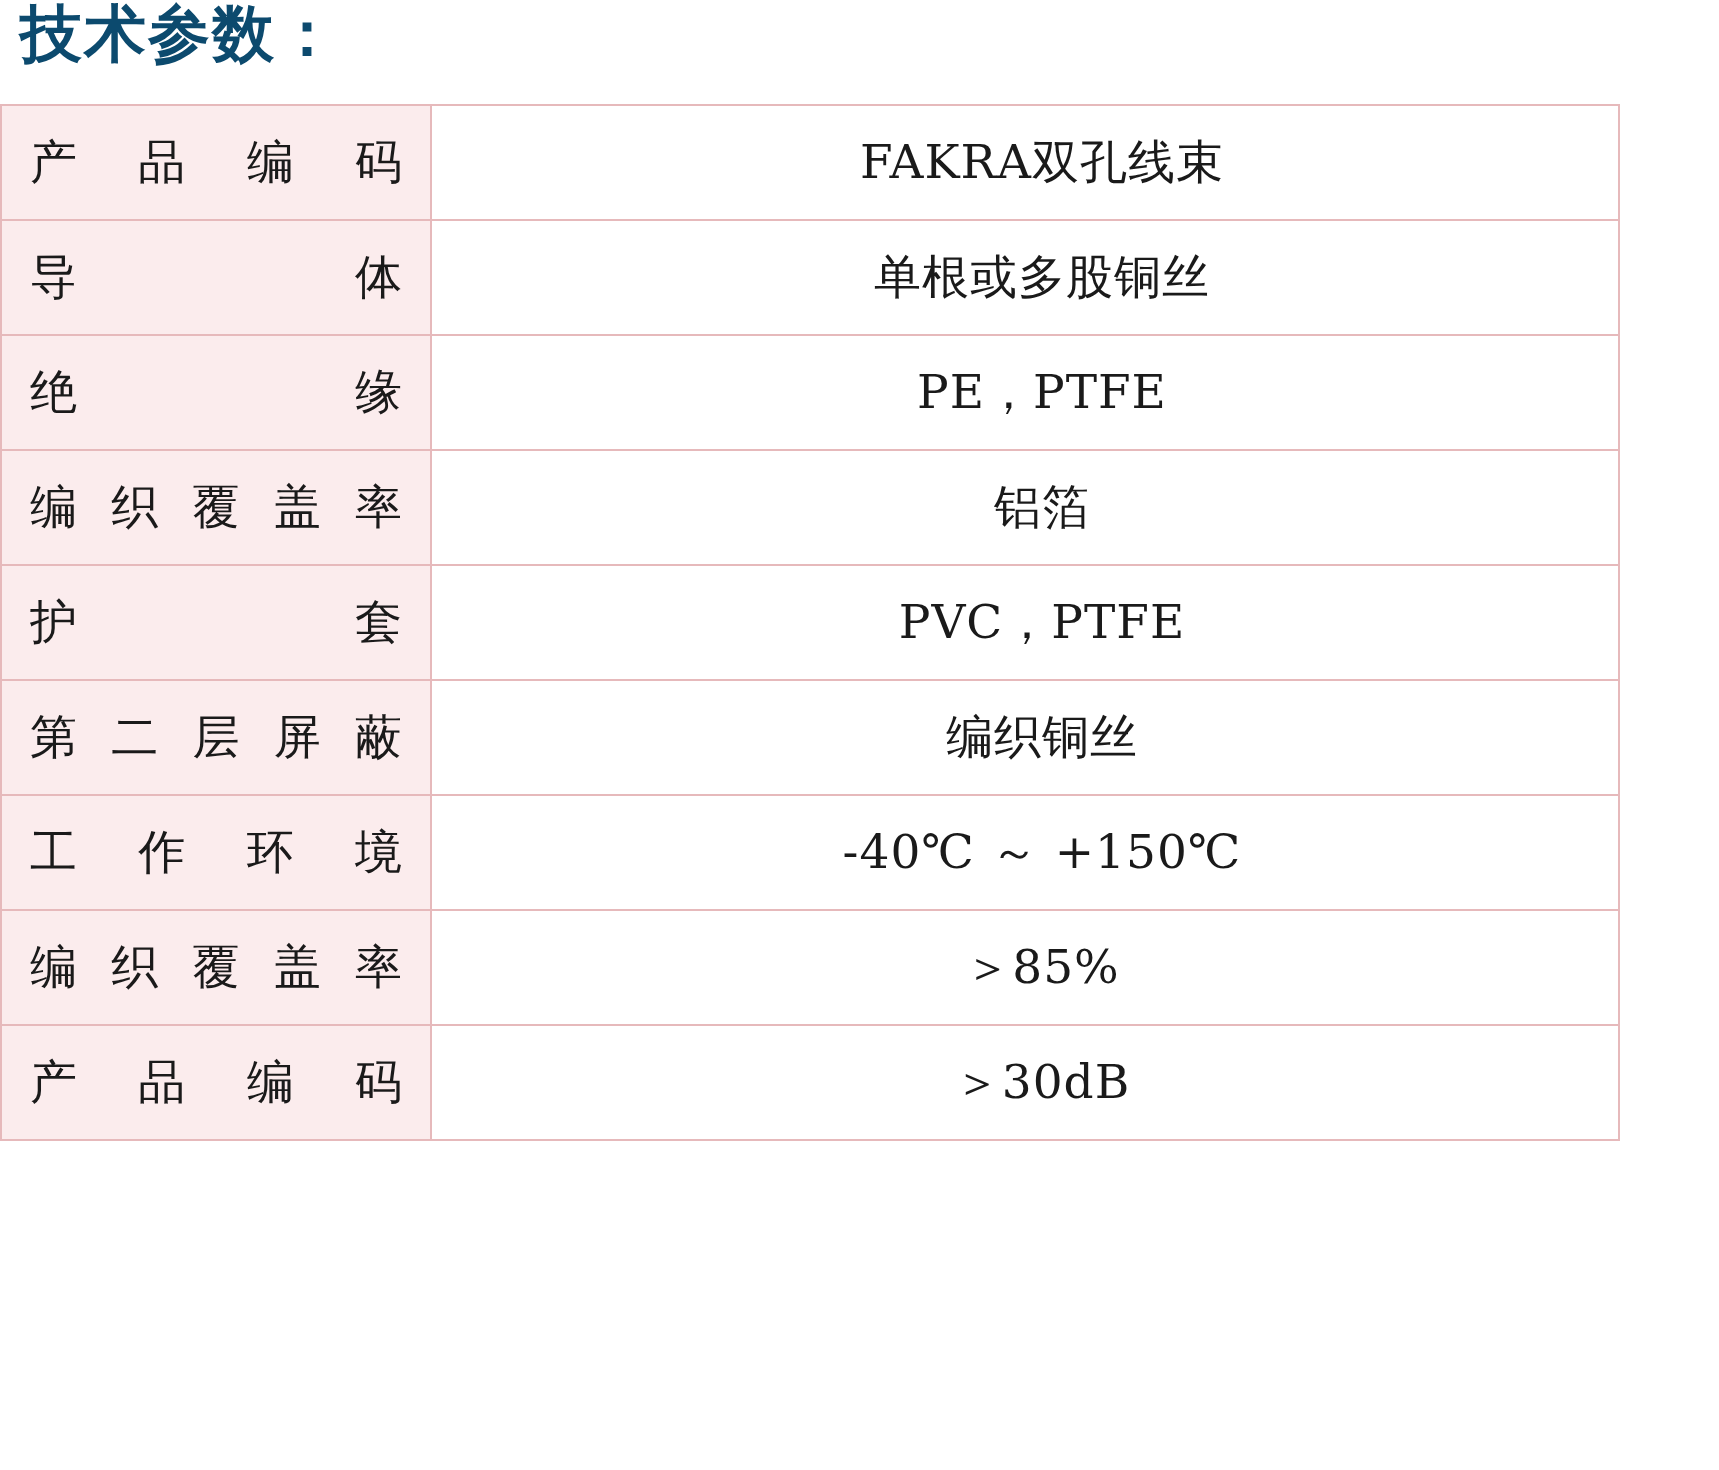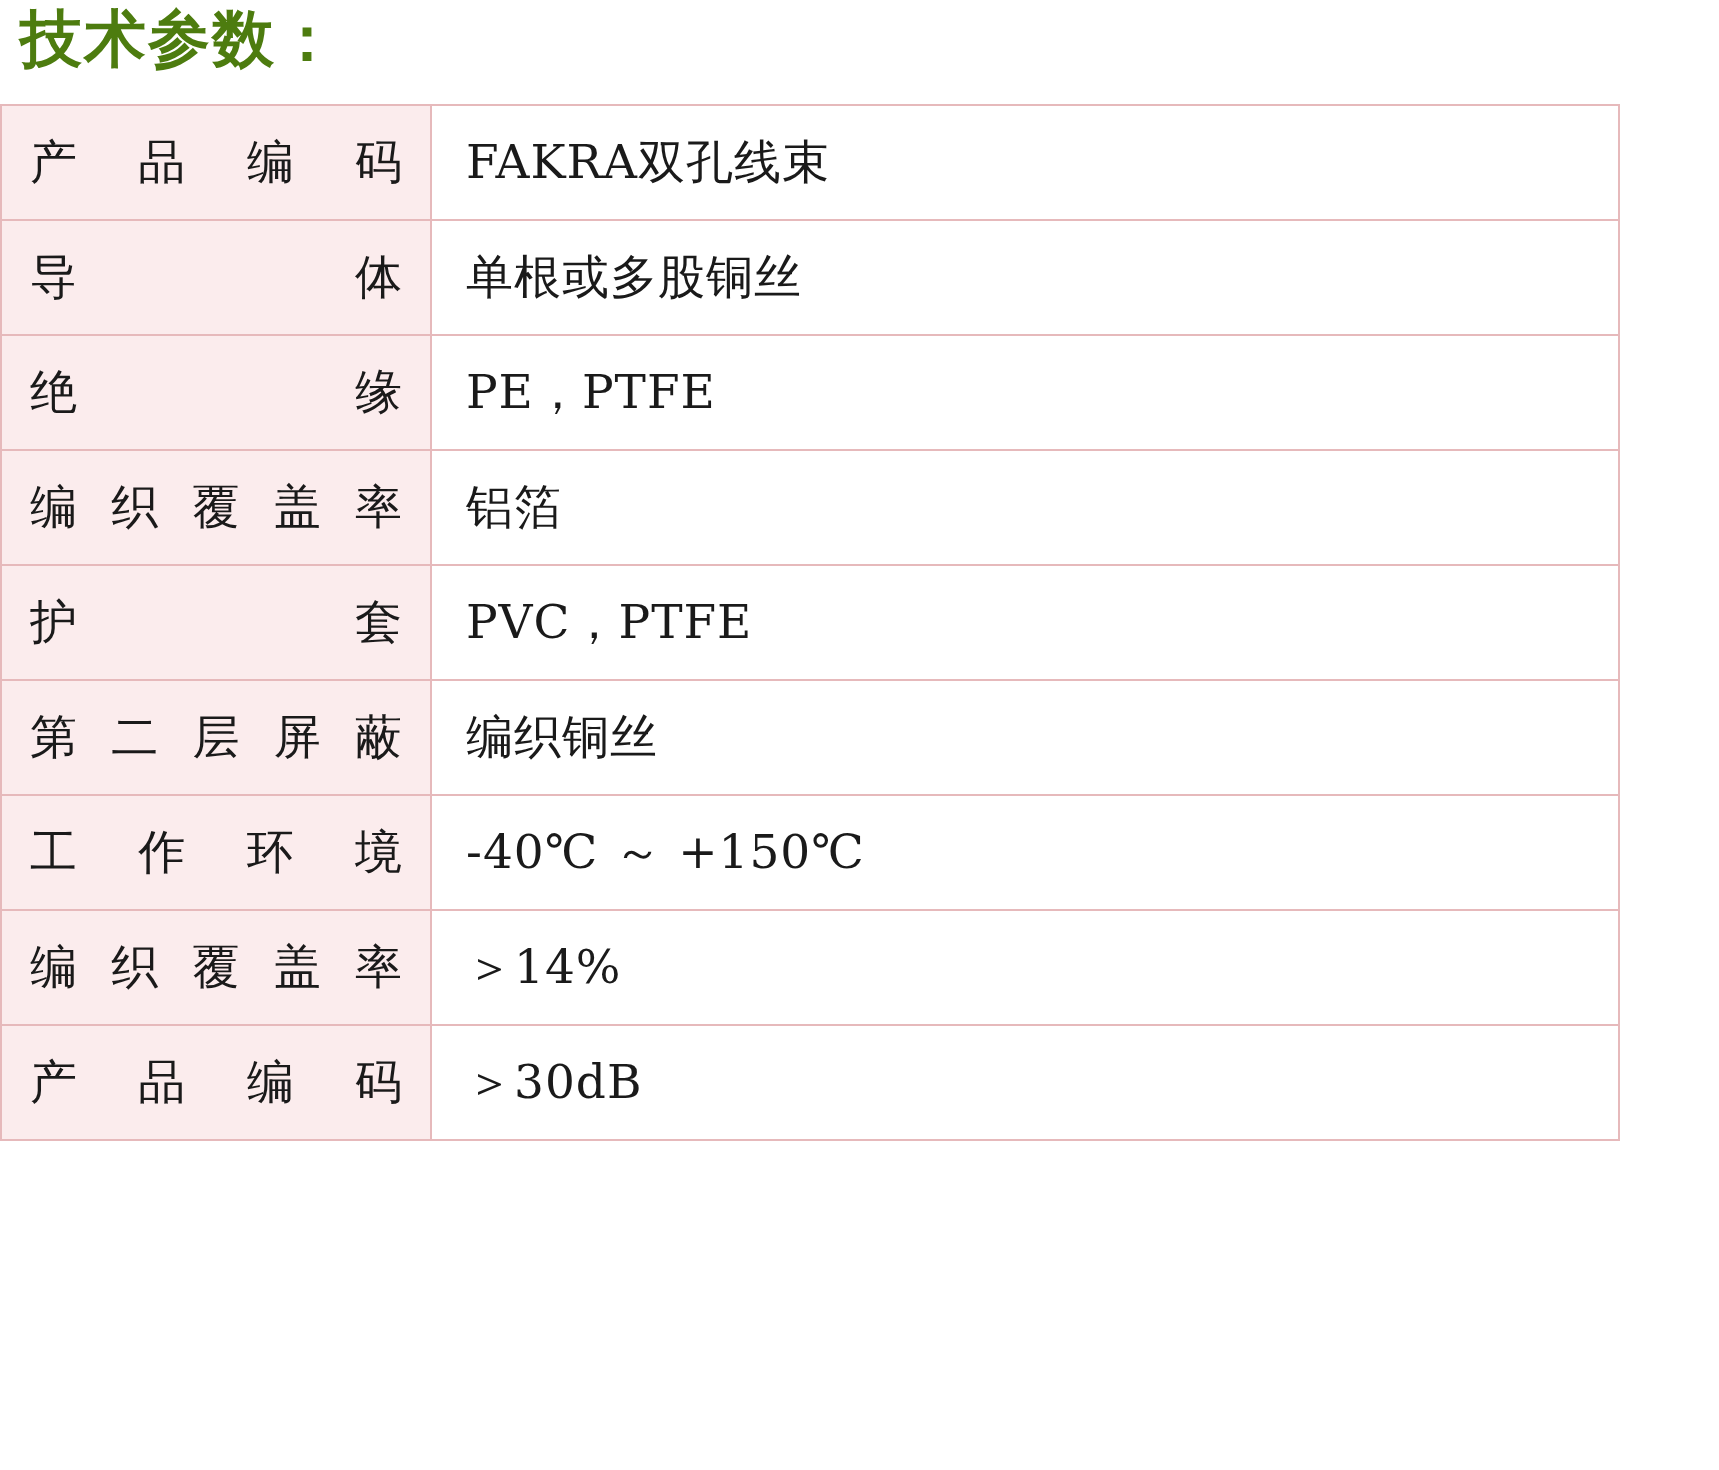--- a/index.html
+++ b/index.html
@@ -16,42 +16,43 @@
   .page {
     position: relative;
     width: 1719px;
     height: 1470px;
     box-sizing: border-box;
   }
   .title {
     position: absolute;
     left: 20px;
     top: 2px;
-    font-family: Liberation Sans, sans-serif;
+    font-family: Liberation Mono, monospace;
     font-weight: bold;
     font-size: 62px;
     line-height: 1.2;
-    color: #4d7c0f;
+    color: #0c4a6e;
     letter-spacing: 2px;
     white-space: nowrap;
   }
   .spec-table {
     position: absolute;
     left: 0px;
     top: 104px;
     width: 1620px;
     border-collapse: collapse;
     table-layout: fixed;
   }
   .spec-table td {
     border: 2px solid #e6b9bb;
     padding: 0;
     vertical-align: middle;
     height: 115px;
     box-sizing: border-box;
+    text-align: center;
   }
   .spec-table tr td.label-cell {
     width: 430px;
     background: #fbeced;
     color: #1a1a1a;
     font-family: "DejaVu Sans", sans-serif;
     font-size: 47px;
     text-align: justify;
     text-align-last: justify;
     padding: 0 28px 0 28px;
@@ -121,21 +122,21 @@
       <tr>
         <td class="label-cell">
           <span class="label-inner">工作环境</span>
         </td>
         <td class="value-cell">-40℃ ～ +150℃</td>
       </tr>
       <tr>
         <td class="label-cell">
           <span class="label-inner">编织覆盖率</span>
         </td>
-        <td class="value-cell">＞14%</td>
+        <td class="value-cell">＞85%</td>
       </tr>
       <tr>
         <td class="label-cell">
           <span class="label-inner">产品编码</span>
         </td>
         <td class="value-cell">＞30dB</td>
       </tr>
     </tbody>
   </table>
 

